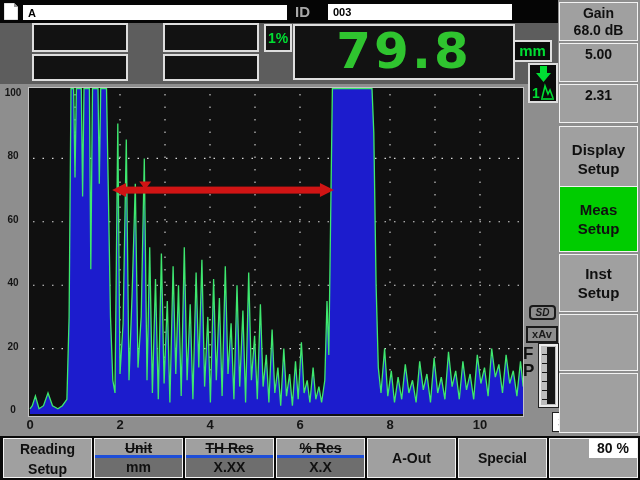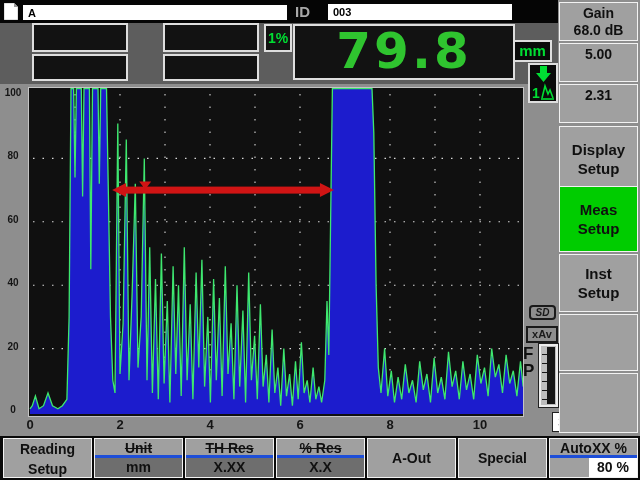--- a/index.html
+++ b/index.html
@@ -205,16 +205,15 @@
     <div class="t struck">% Res</div>
     <div class="b">X.X</div>
   </div>
   <div class="bbtn" style="left:458px">
     <div class="one">Special</div>
   </div>
   <div class="bbtn" style="left:367px">
     <div class="one">A-Out</div>
   </div>
   <div class="bbtn split" style="left:549px">
-    <div class="t">AutoXX %</div>
     <div class="b white">80 %</div>
   </div>
 </div>
 
 </body></html>

